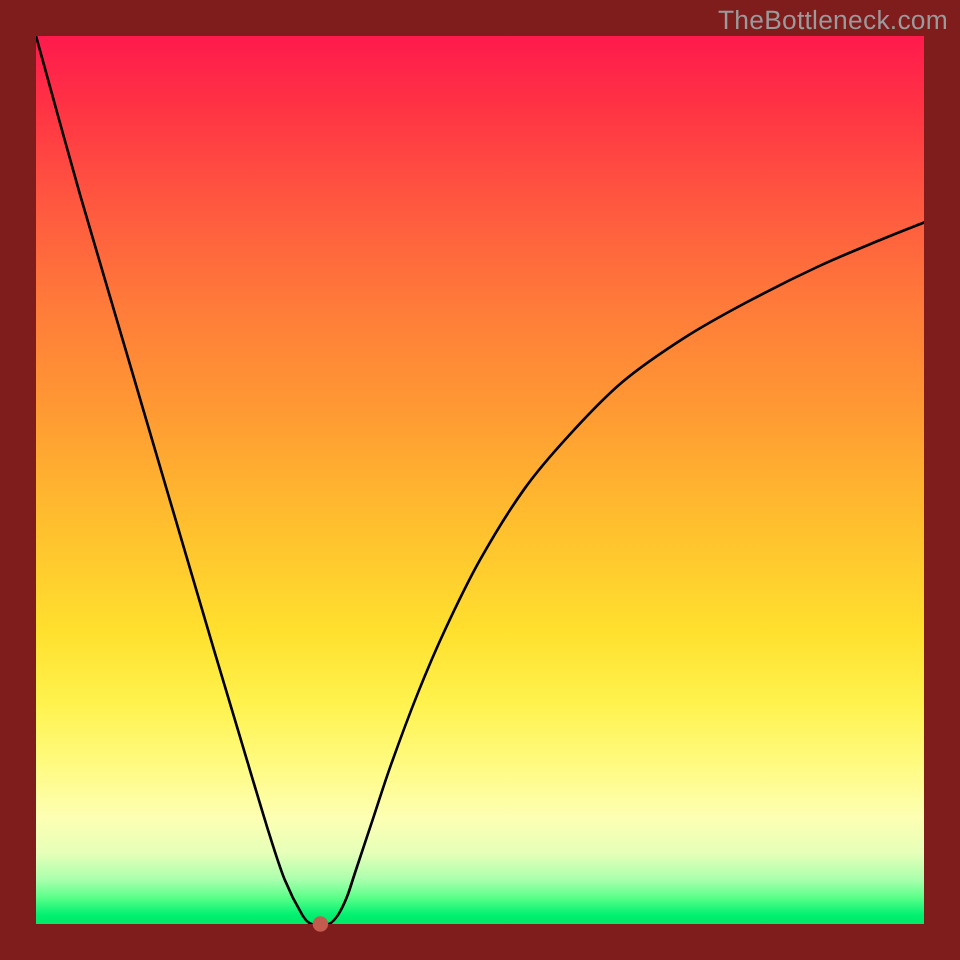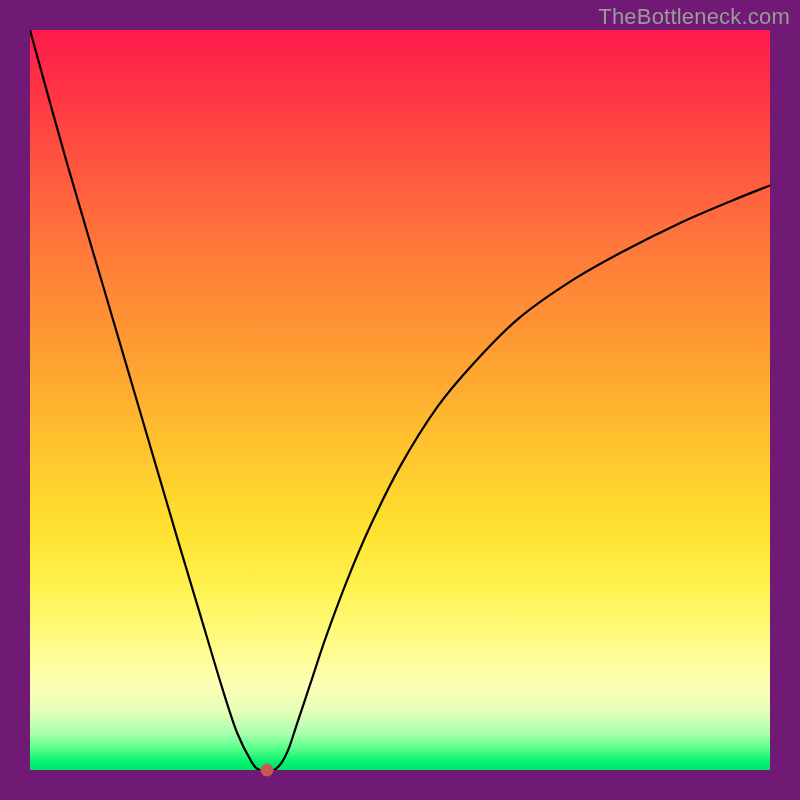--- a/index.html
+++ b/index.html
@@ -10,21 +10,21 @@
     background: #000;
     overflow: hidden;
     font-family: Arial, Helvetica, sans-serif;
   }
   .frame {
     position: absolute;
     top: 0;
     left: 0;
     width: 800px;
     height: 800px;
-    background: #701a75;
+    background: #7f1d1d;
   }
   .plot {
     position: absolute;
     top: 30px;
     left: 30px;
     width: 740px;
     height: 740px;
     background: linear-gradient(
       to bottom,
       #ff1a4d 0%,

